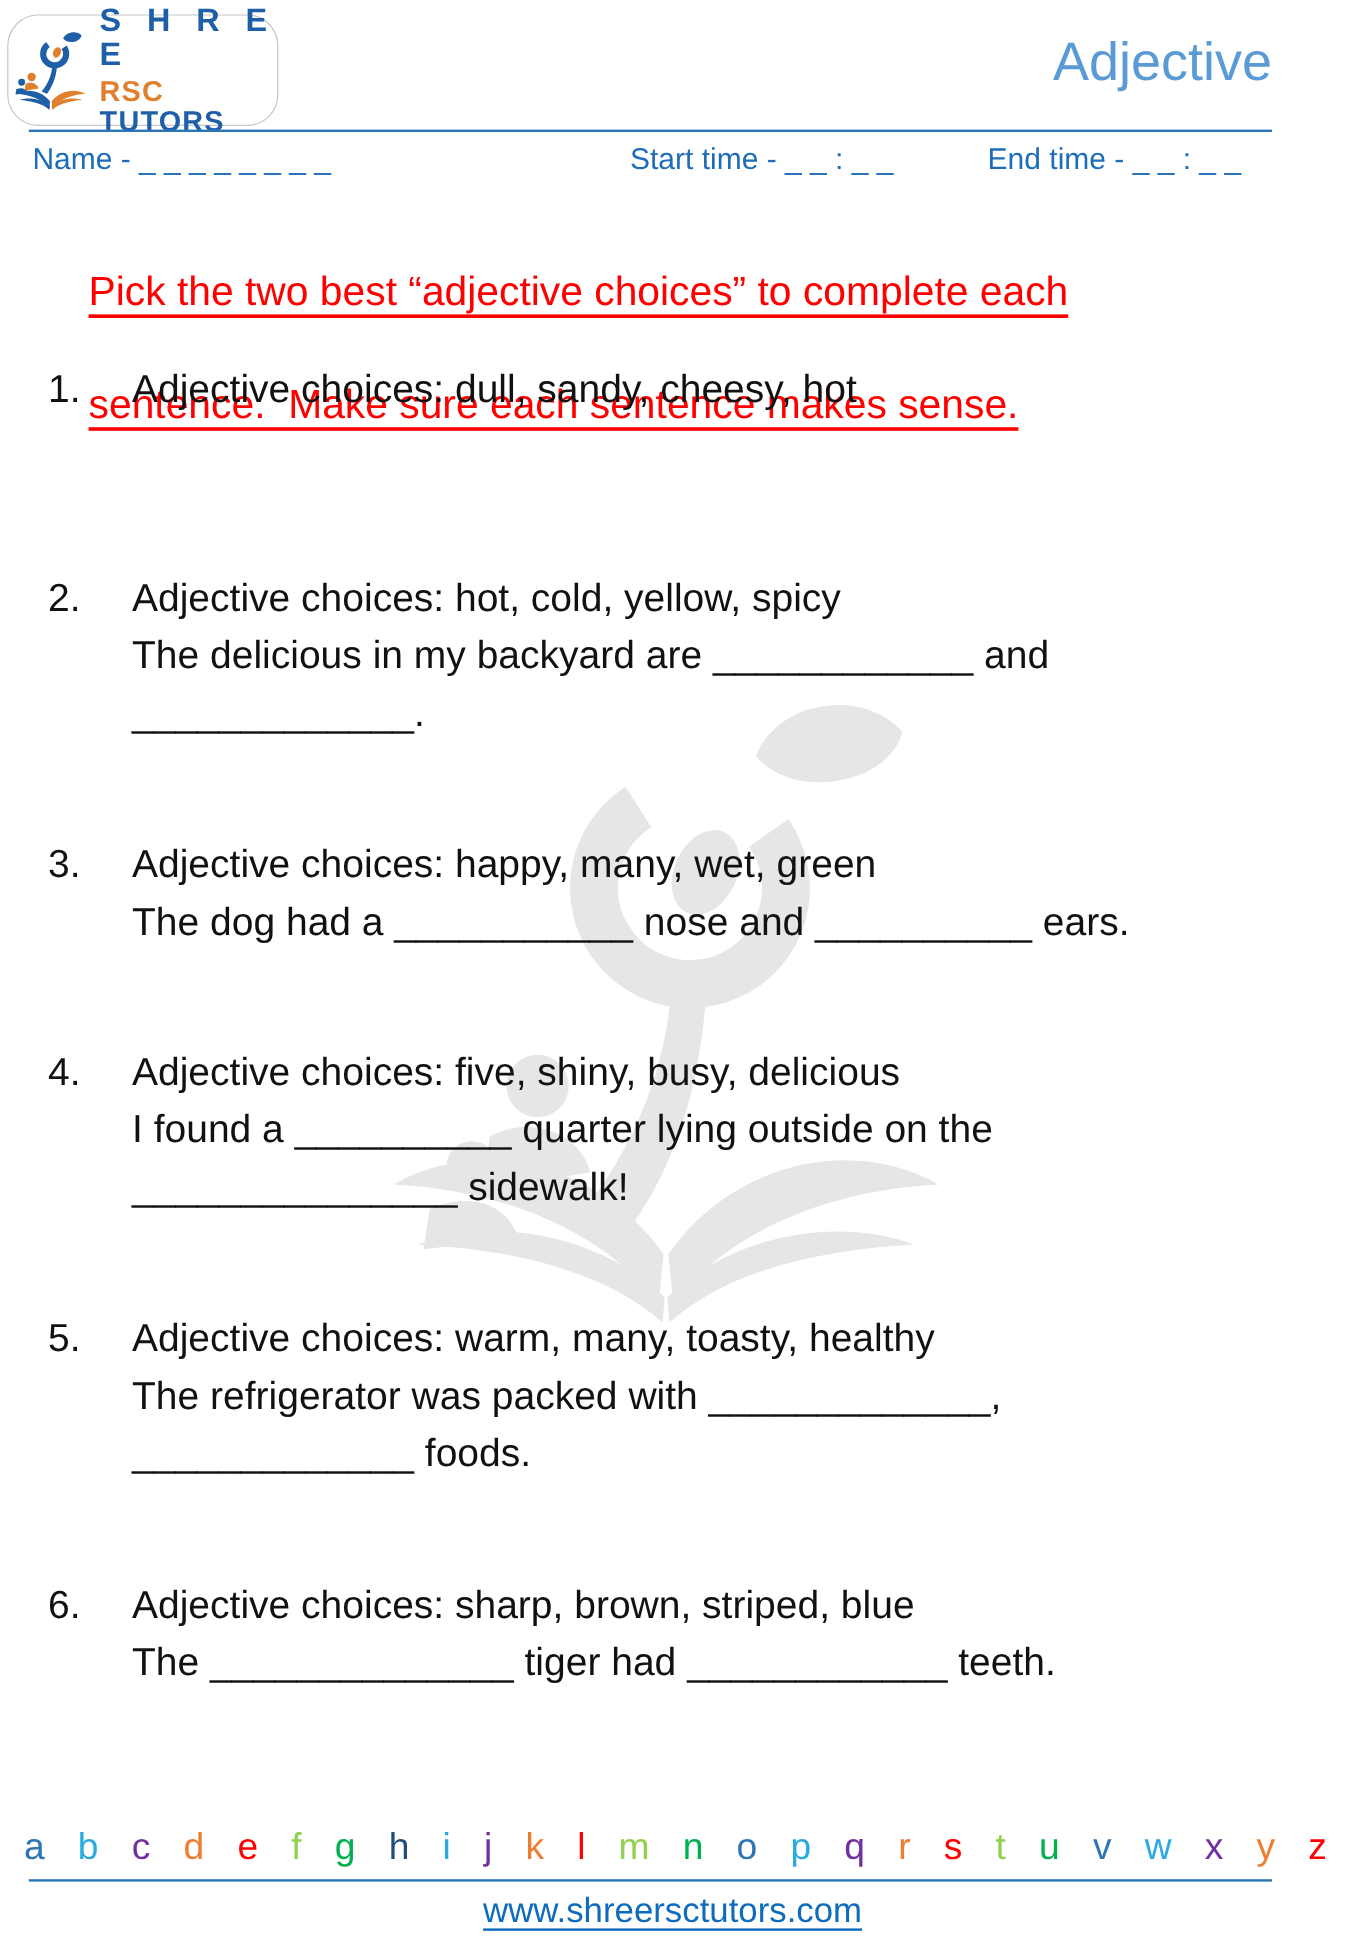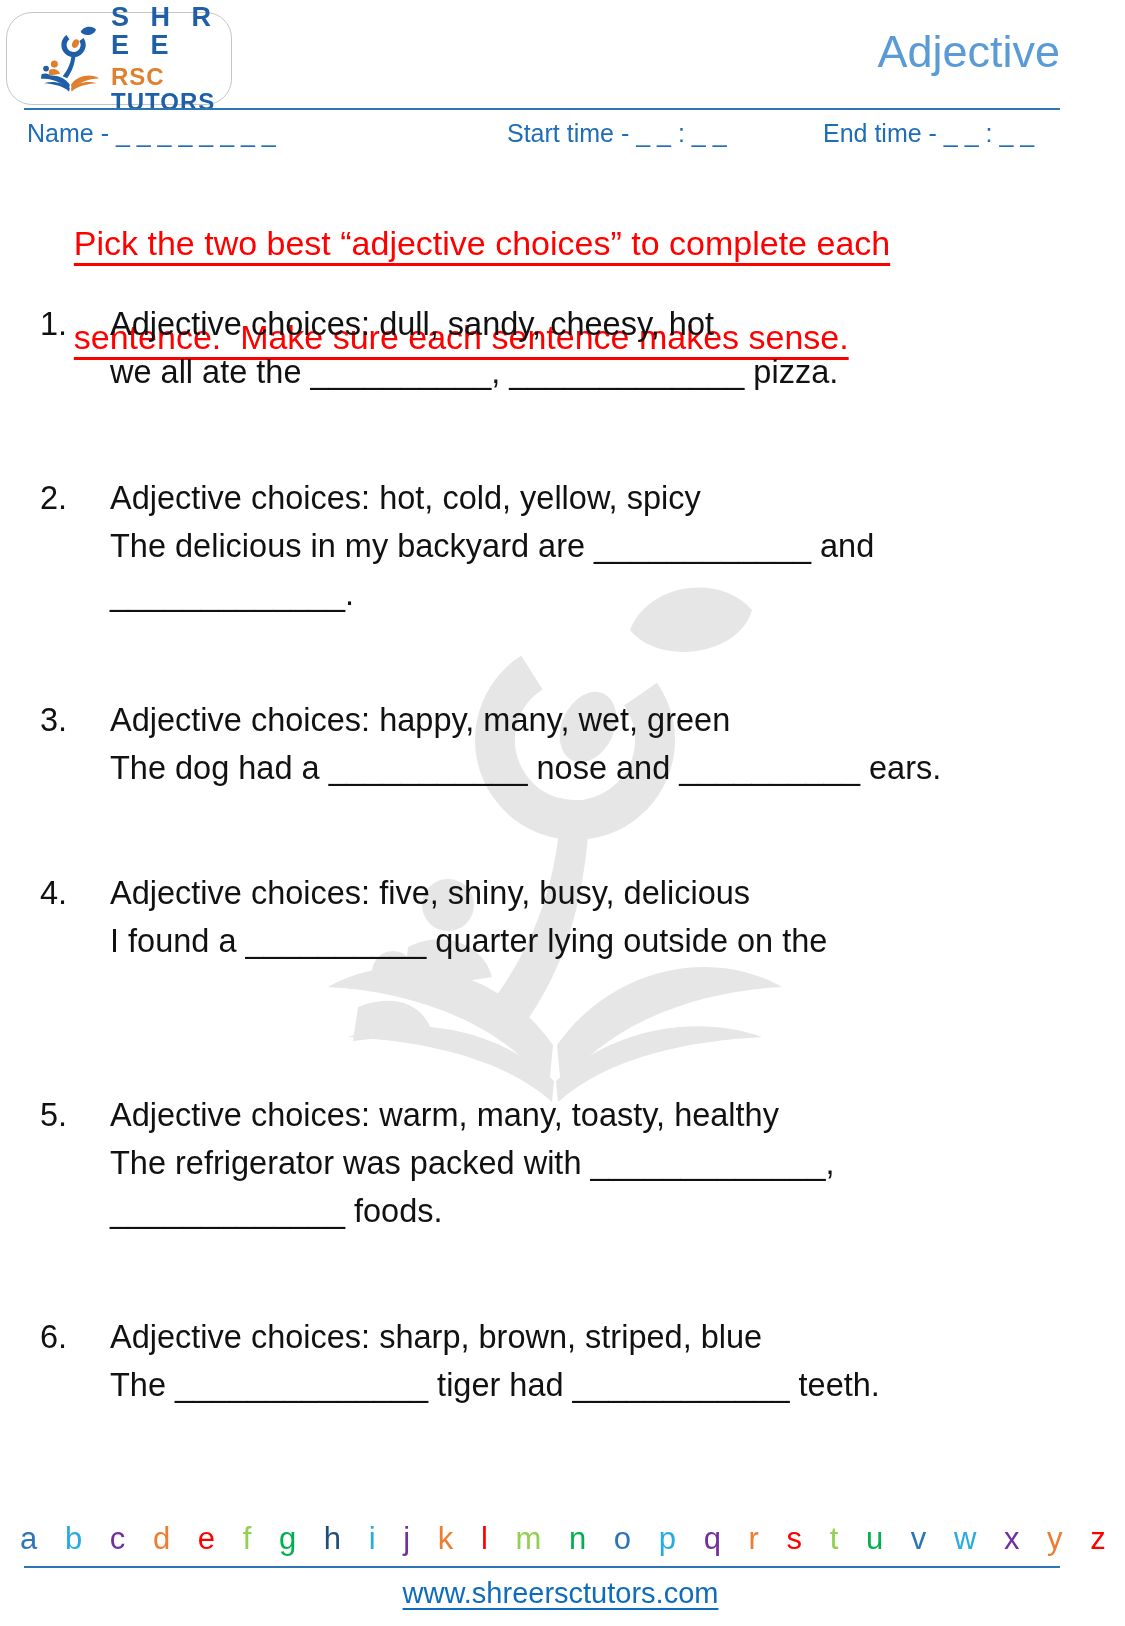--- a/index.html
+++ b/index.html
@@ -9,42 +9,42 @@
     background:#ffffff;
     font-family:"Liberation Sans", sans-serif;
     overflow:hidden;
   }
   
   .logo-box{
     position:absolute;left:6px;top:12px;
     width:226px;height:93px;
     border:1px solid #c6c6c6;border-radius:26px;
     display:flex;align-items:center;gap:8px;
-    padding-left:32px;box-sizing:border-box;
+    padding-left:4px;box-sizing:border-box;
     background:#fff;
   }
   .logo-icon{width:64px;height:70px;flex:0 0 auto;}
   .logo-text{display:flex;flex-direction:column;line-height:1.05;}
   .logo-top{font-size:27px;font-weight:bold;letter-spacing:7px;color:#1e5fa8;}
   .logo-bottom{font-size:24px;font-weight:bold;letter-spacing:1px;margin-top:4px;}
   .logo-rsc{color:#e0802e;}
   .logo-tutors{color:#1e5fa8;}
   .page-title{
     position:absolute;top:26px;right:65px;
     font-size:45px;color:#5b9bd5;
   }
   .header-rule{
     position:absolute;top:108px;left:24px;width:1036px;height:2px;
     background:#2e75b6;
   }
   
   .meta{position:absolute;top:119px;left:0;width:1125px;height:34px;
         font-size:25px;color:#1e6db8;}
   .meta-name{position:absolute;left:27px;}
-  .meta-start{position:absolute;left:507px;}
+  .meta-start{position:absolute;left:525px;}
   .meta-end{position:absolute;left:823px;}
   
   .instructions{
     position:absolute;top:173px;left:36px;width:960px;
     font-size:34px;line-height:47px;color:#ff0000;
     white-space:pre-wrap;
   }
   .instructions .u{
     text-decoration:underline;
     text-decoration-thickness:2.5px;
@@ -141,21 +141,20 @@
 
   <div class="instructions">
     <span class="u">Pick the two best “adjective choices” to complete each</span><br>
     <span class="u">sentence.  Make sure each sentence makes sense.</span>
   </div>
 
   <div class="question q1">
     <div class="qnum">1.</div>
     <div class="qbody">
       <div class="qline">Adjective choices: dull, sandy, cheesy, hot</div>
-      <div class="qline">we all ate the __________, _____________ pizza.</div>
     </div>
   </div>
 
   <div class="question q2">
     <div class="qnum">2.</div>
     <div class="qbody">
       <div class="qline">Adjective choices: hot, cold, yellow, spicy</div>
       <div class="qline">The delicious in my backyard are ____________ and</div>
       <div class="qline">_____________.</div>
     </div>
@@ -167,20 +166,21 @@
       <div class="qline">Adjective choices: happy, many, wet, green</div>
       <div class="qline">The dog had a ___________ nose and __________ ears.</div>
     </div>
   </div>
 
   <div class="question q4">
     <div class="qnum">4.</div>
     <div class="qbody">
       <div class="qline">Adjective choices: five, shiny, busy, delicious</div>
       <div class="qline">I found a __________ quarter lying outside on the</div>
+      <div class="qline">_______________ sidewalk!</div>
     </div>
   </div>
 
   <div class="question q5">
     <div class="qnum">5.</div>
     <div class="qbody">
       <div class="qline">Adjective choices: warm, many, toasty, healthy</div>
       <div class="qline">The refrigerator was packed with _____________,</div>
       <div class="qline">_____________ foods.</div>
     </div>

